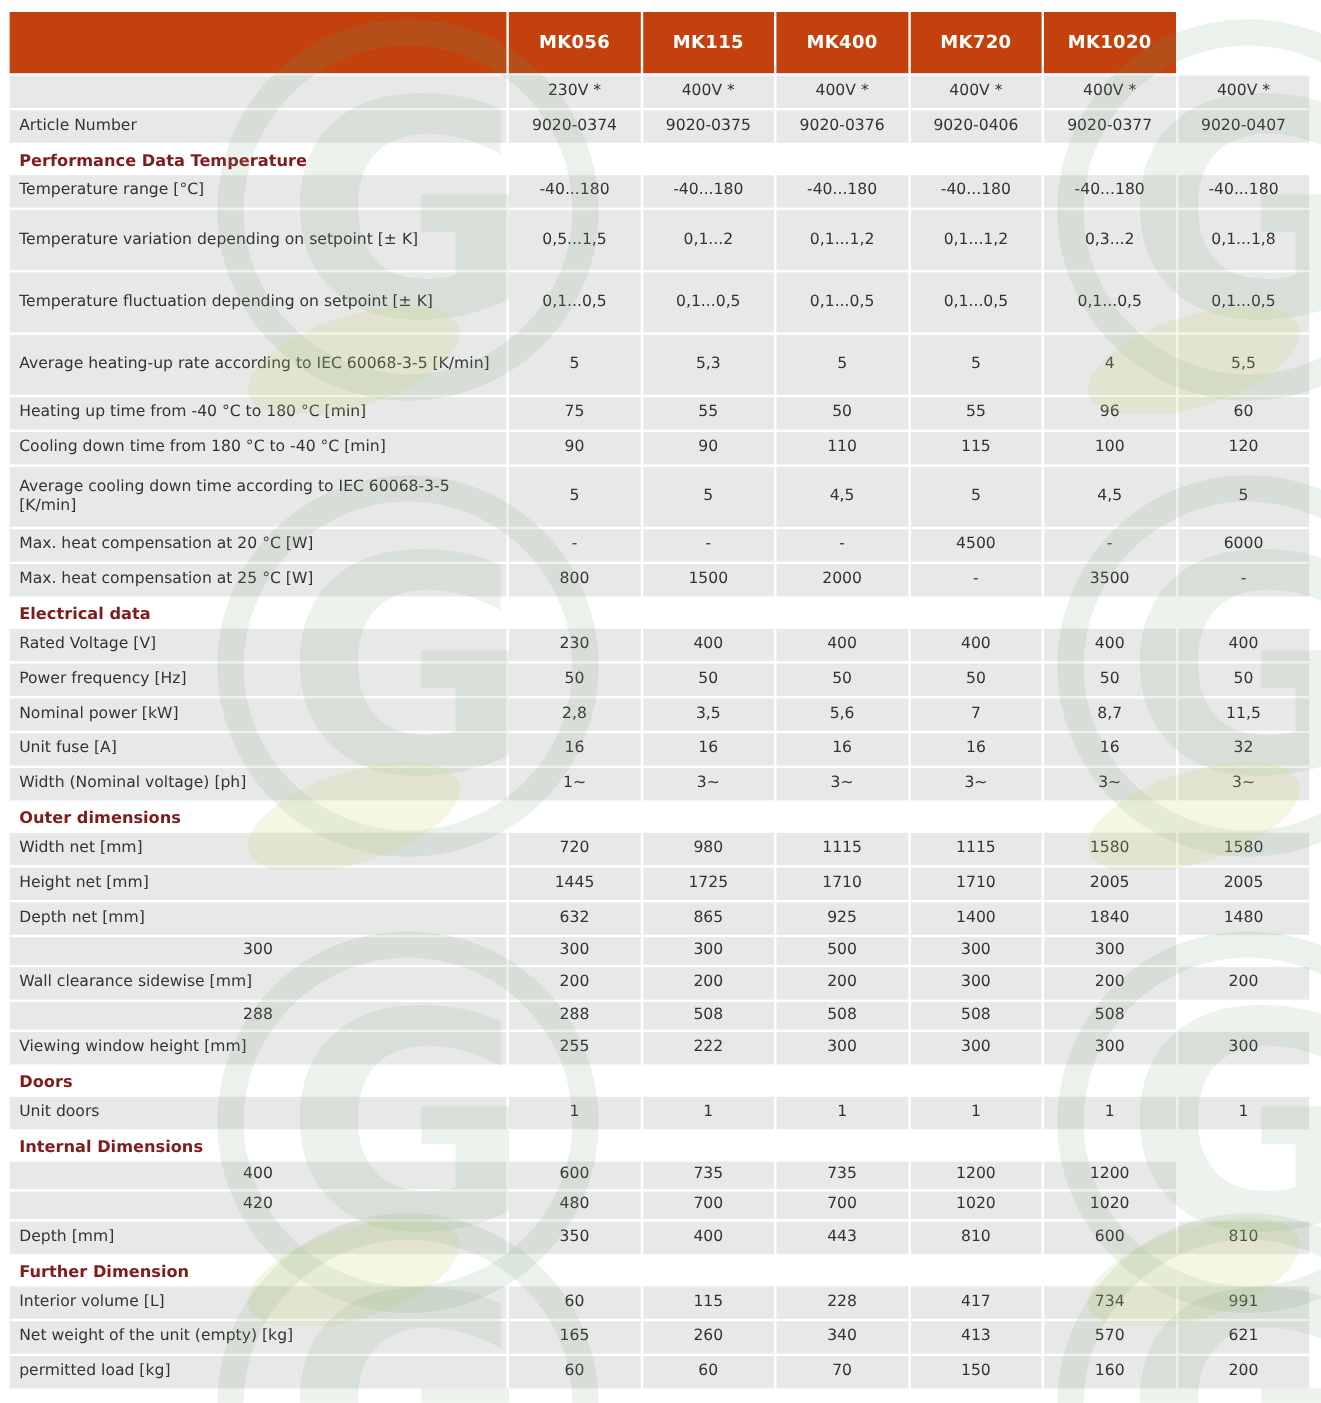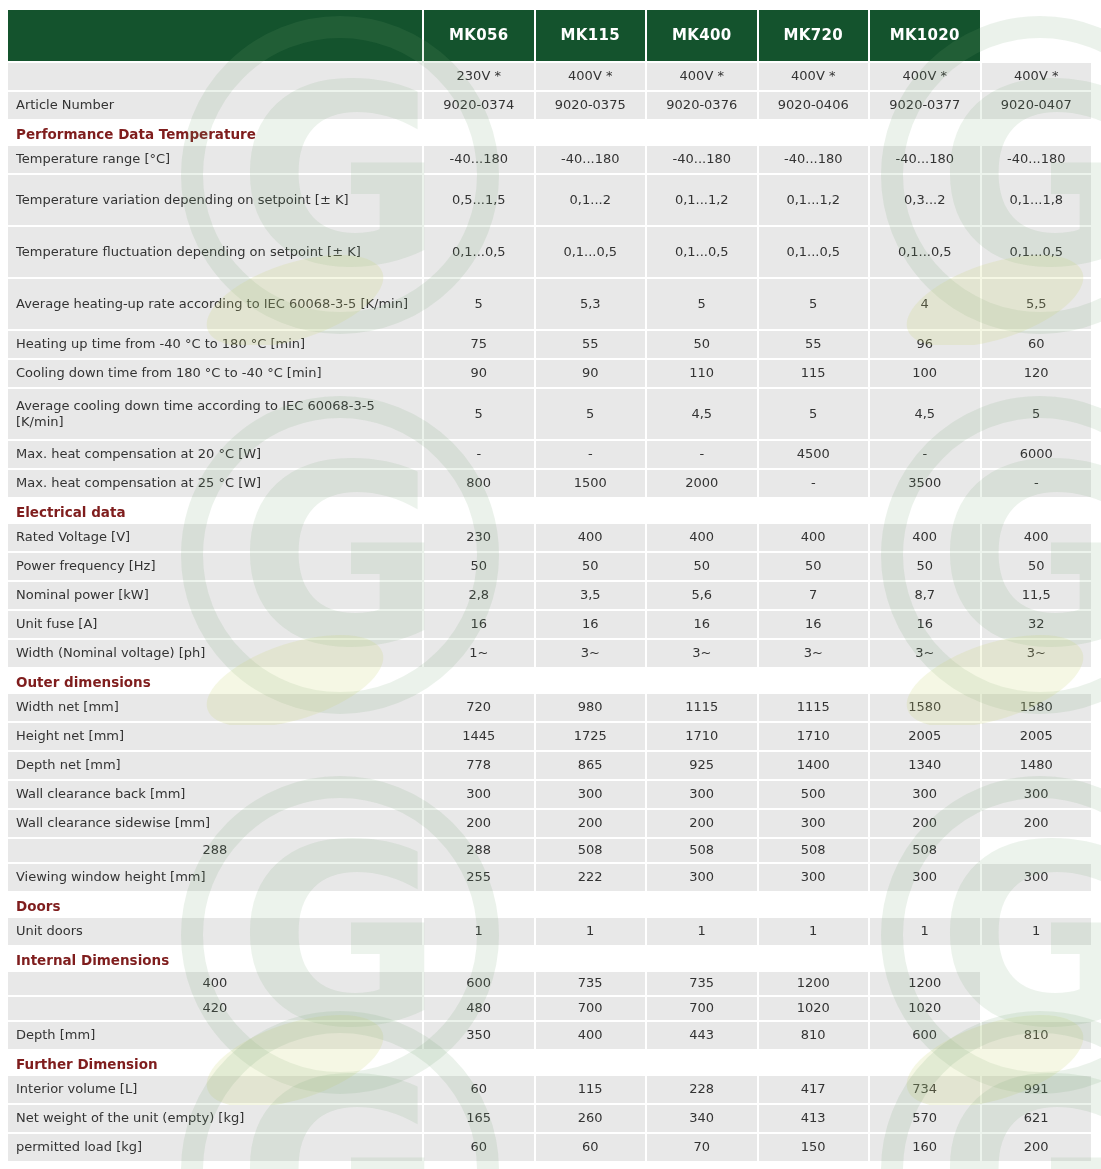--- a/index.html
+++ b/index.html
@@ -22,21 +22,21 @@
     background:#e8e8e8;
     display:flex;align-items:center;
     font-size:13px;color:#333333;
     min-height:23px;
     line-height:1.25;
   }
   .cell.value{justify-content:center;text-align:center;}
   .cell.label{padding:2px 8px 2px 8px;}
   .row.tall .cell{min-height:46px;}
   .row.header .cell{
-    background:#14532d;
+    background:#c2410c;
     color:#ffffff;
     font-weight:bold;
     font-size:15px;
     min-height:47px;
     letter-spacing:0.3px;
   }
   .section{
     background:transparent;
     font-weight:bold;
     color:#7f1d1d;
@@ -222,29 +222,28 @@
       <div class="cell label">Height net [mm]</div>
       <div class="cell value">1445</div>
       <div class="cell value">1725</div>
       <div class="cell value">1710</div>
       <div class="cell value">1710</div>
       <div class="cell value">2005</div>
       <div class="cell value">2005</div>
     </div>
     <div class="row">
       <div class="cell label">Depth net [mm]</div>
-      <div class="cell value">778</div>
+      <div class="cell value">632</div>
       <div class="cell value">865</div>
       <div class="cell value">925</div>
       <div class="cell value">1400</div>
-      <div class="cell value">1340</div>
+      <div class="cell value">1840</div>
       <div class="cell value">1480</div>
     </div>
     <div class="row">
-      <div class="cell label">Wall clearance back [mm]</div>
       <div class="cell value">300</div>
       <div class="cell value">300</div>
       <div class="cell value">300</div>
       <div class="cell value">500</div>
       <div class="cell value">300</div>
       <div class="cell value">300</div>
     </div>
     <div class="row">
       <div class="cell label">Wall clearance sidewise [mm]</div>
       <div class="cell value">200</div>

